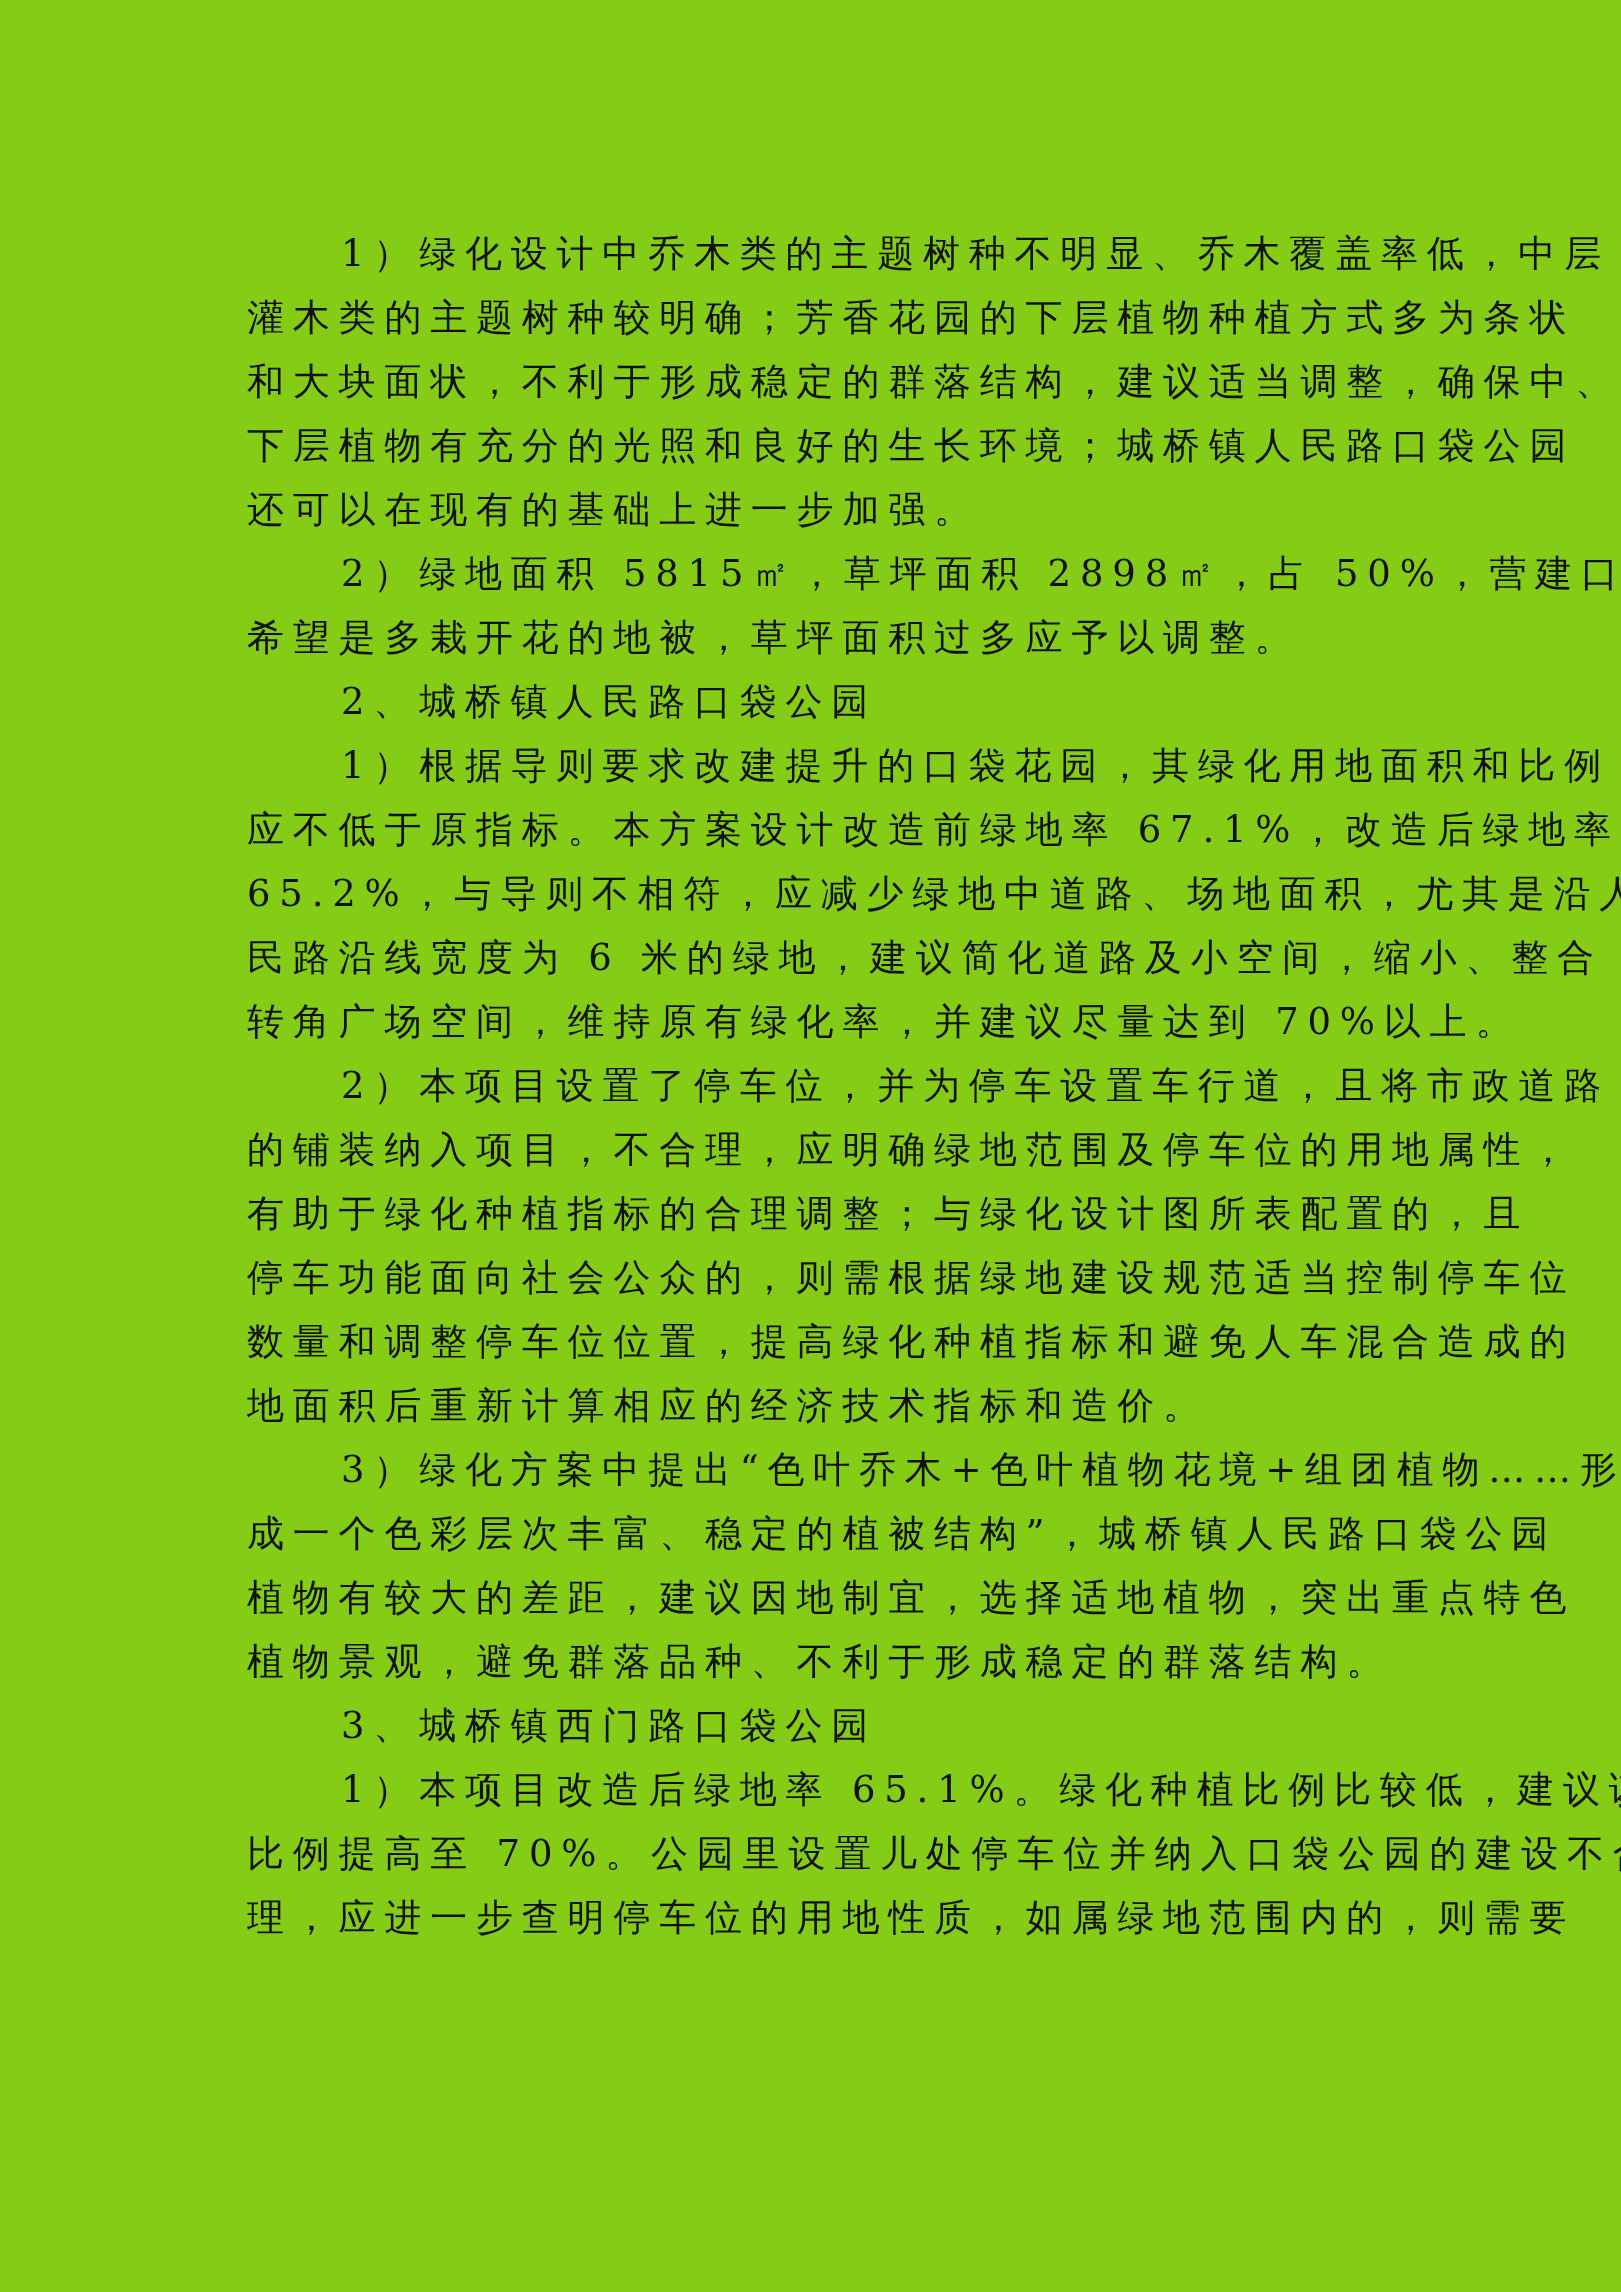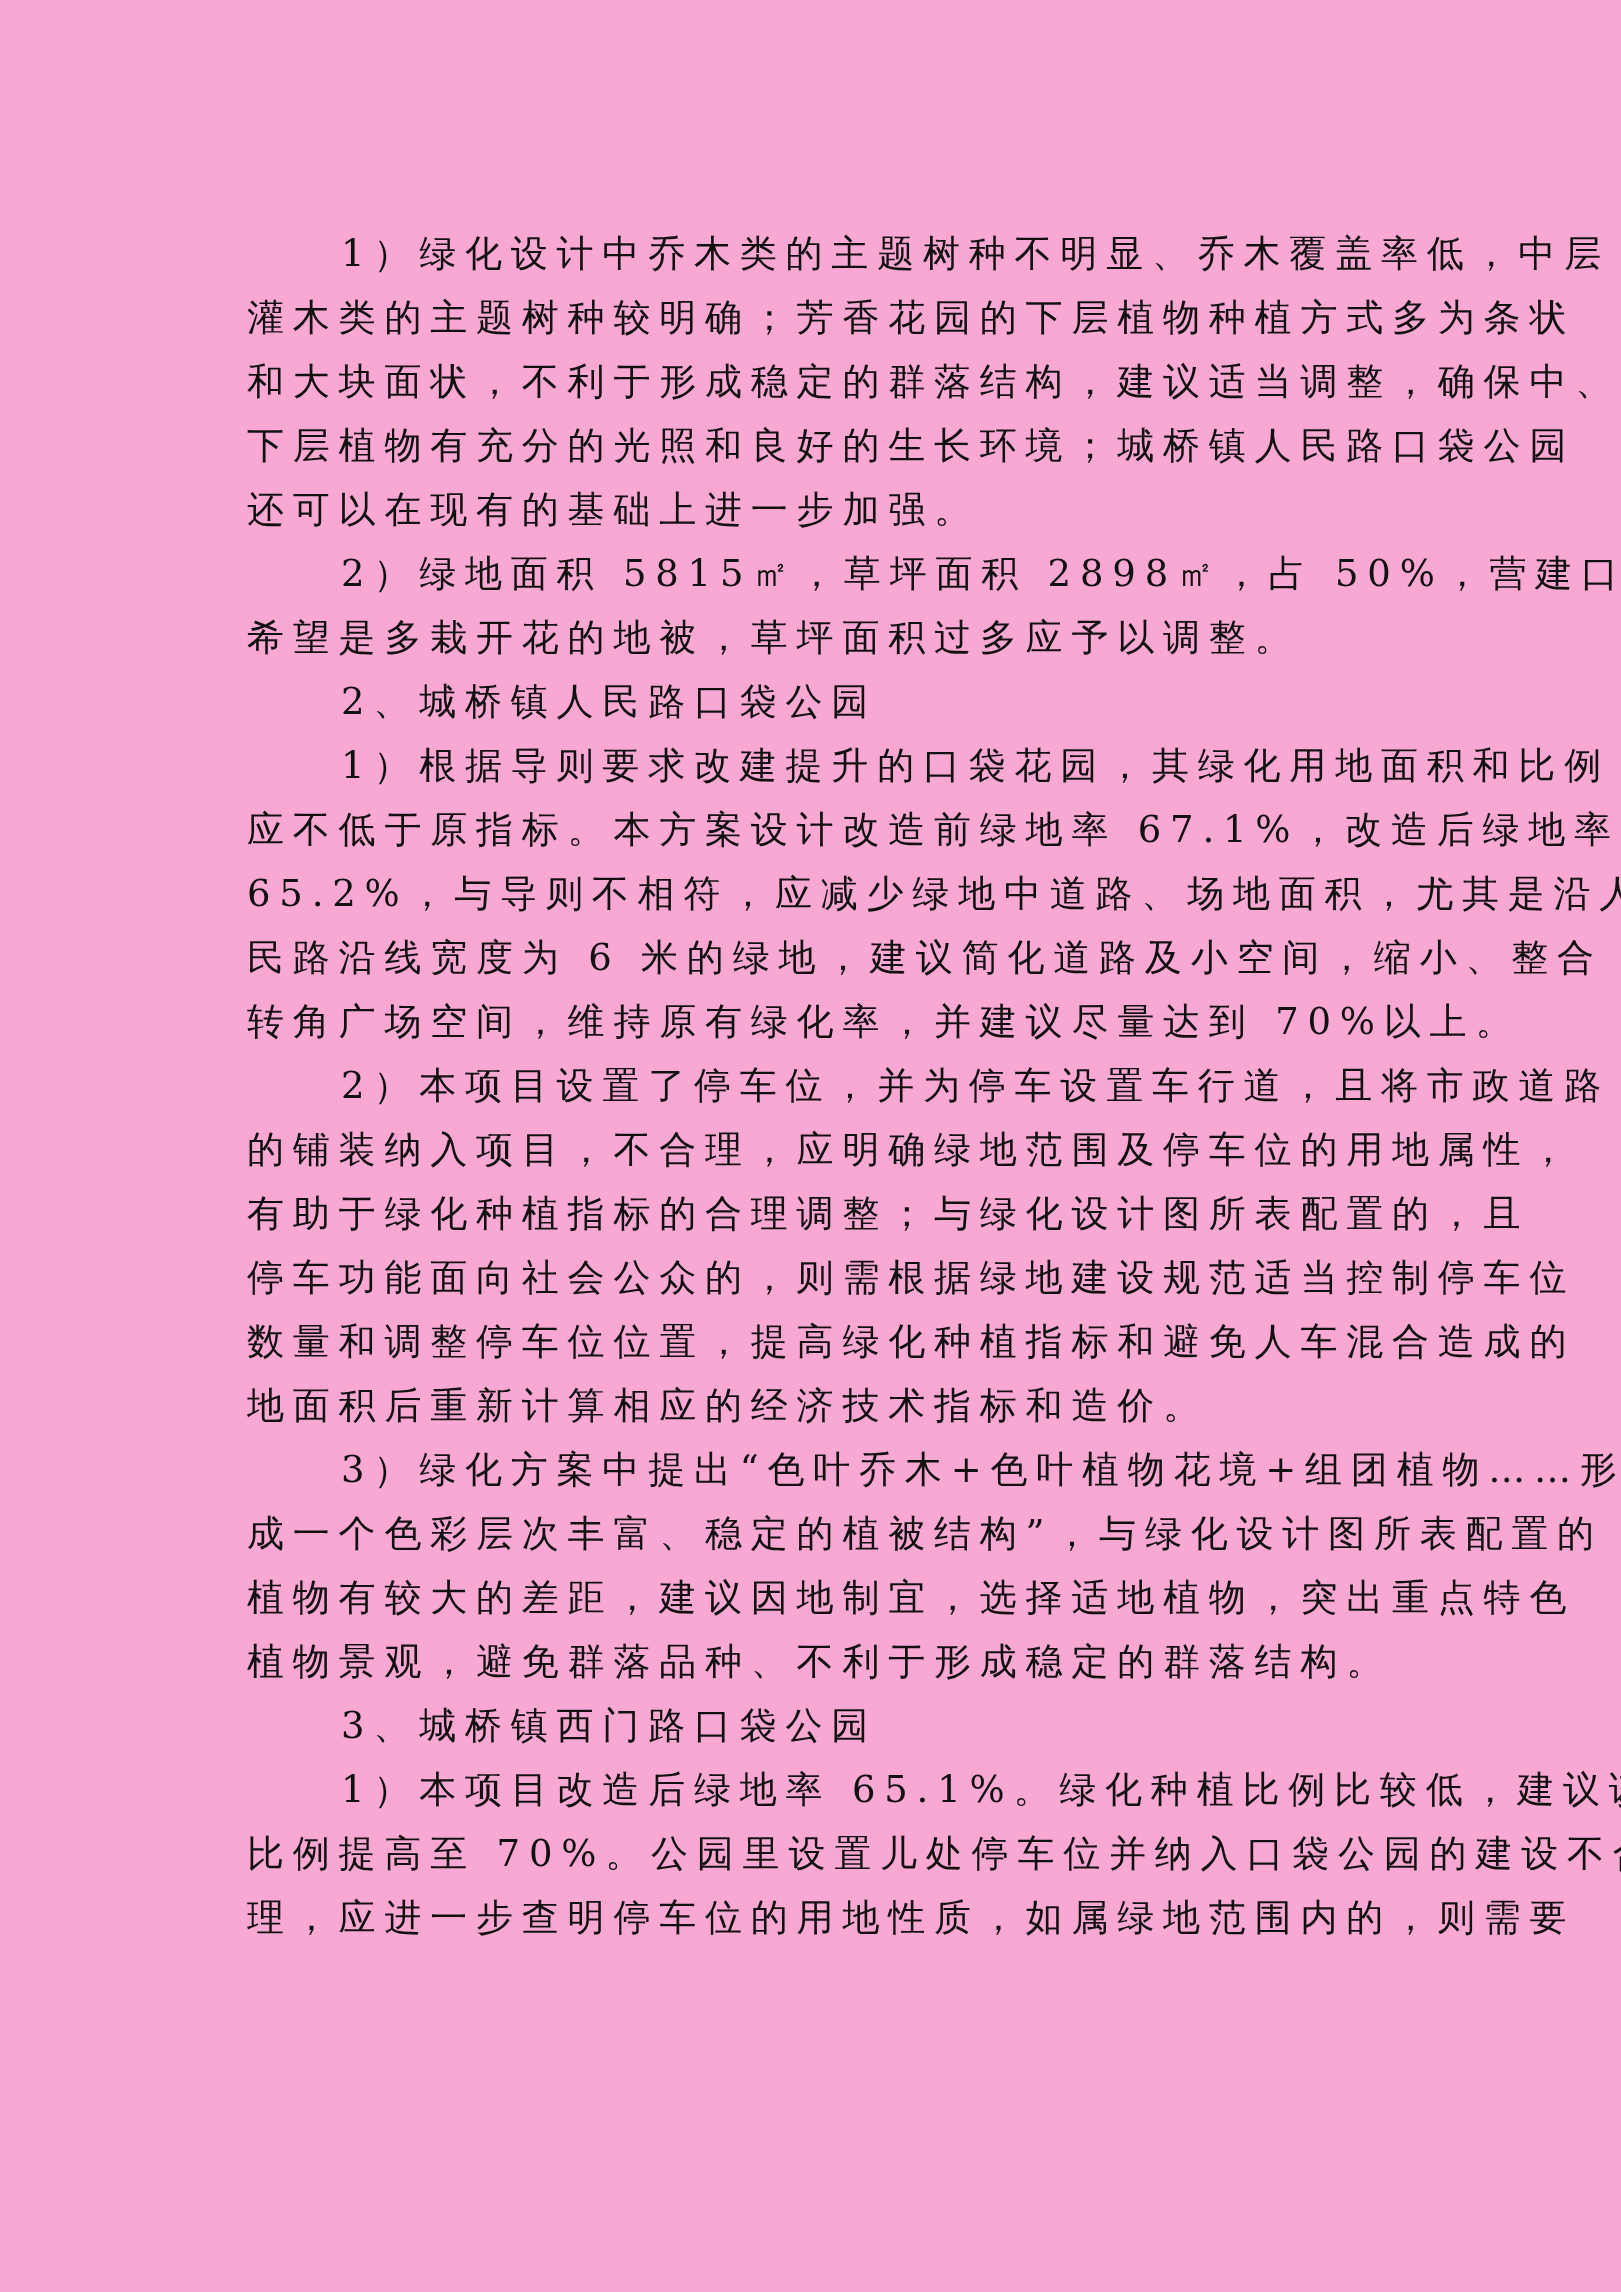--- a/index.html
+++ b/index.html
@@ -14,21 +14,21 @@
       overflow: hidden;
       font-family: "DejaVu Serif", "Liberation Serif", serif;
       color: #111111;
     }
     .page {
       position: absolute;
       left: 0;
       top: 0;
       width: 1621px;
       height: 2293px;
-      background: #f9a8d4;
+      background: #84cc16;
     }
     .content {
       position: absolute;
       left: 247px;
       top: 222px;
       width: 1129px;
     }
     .line {
       display: block;
       height: 64px;
@@ -85,21 +85,21 @@
       <span class="line indent">2）本项目设置了停车位，并为停车设置车行道，且将市政道路</span>
       <span class="line">的铺装纳入项目，不合理，应明确绿地范围及停车位的用地属性，</span>
       <span class="line">有助于绿化种植指标的合理调整；与绿化设计图所表配置的，且</span>
       <span class="line">停车功能面向社会公众的，则需根据绿地建设规范适当控制停车位</span>
       <span class="line">数量和调整停车位位置，提高绿化种植指标和避免人车混合造成的</span>
       <span class="line last">地面积后重新计算相应的经济技术指标和造价。</span>
     </div>
 
     <div>
       <span class="line indent">3）绿化方案中提出“色叶乔木+色叶植物花境+组团植物……形</span>
-      <span class="line">成一个色彩层次丰富、稳定的植被结构”，与绿化设计图所表配置的</span>
+      <span class="line">成一个色彩层次丰富、稳定的植被结构”，城桥镇人民路口袋公园</span>
       <span class="line">植物有较大的差距，建议因地制宜，选择适地植物，突出重点特色</span>
       <span class="line last">植物景观，避免群落品种、不利于形成稳定的群落结构。</span>
     </div>
 
     <div>
       <span class="line indent heading">3、城桥镇西门路口袋公园</span>
     </div>
 
     <div>
       <span class="line indent">1）本项目改造后绿地率 65.1%。绿化种植比例比较低，建议该</span>

